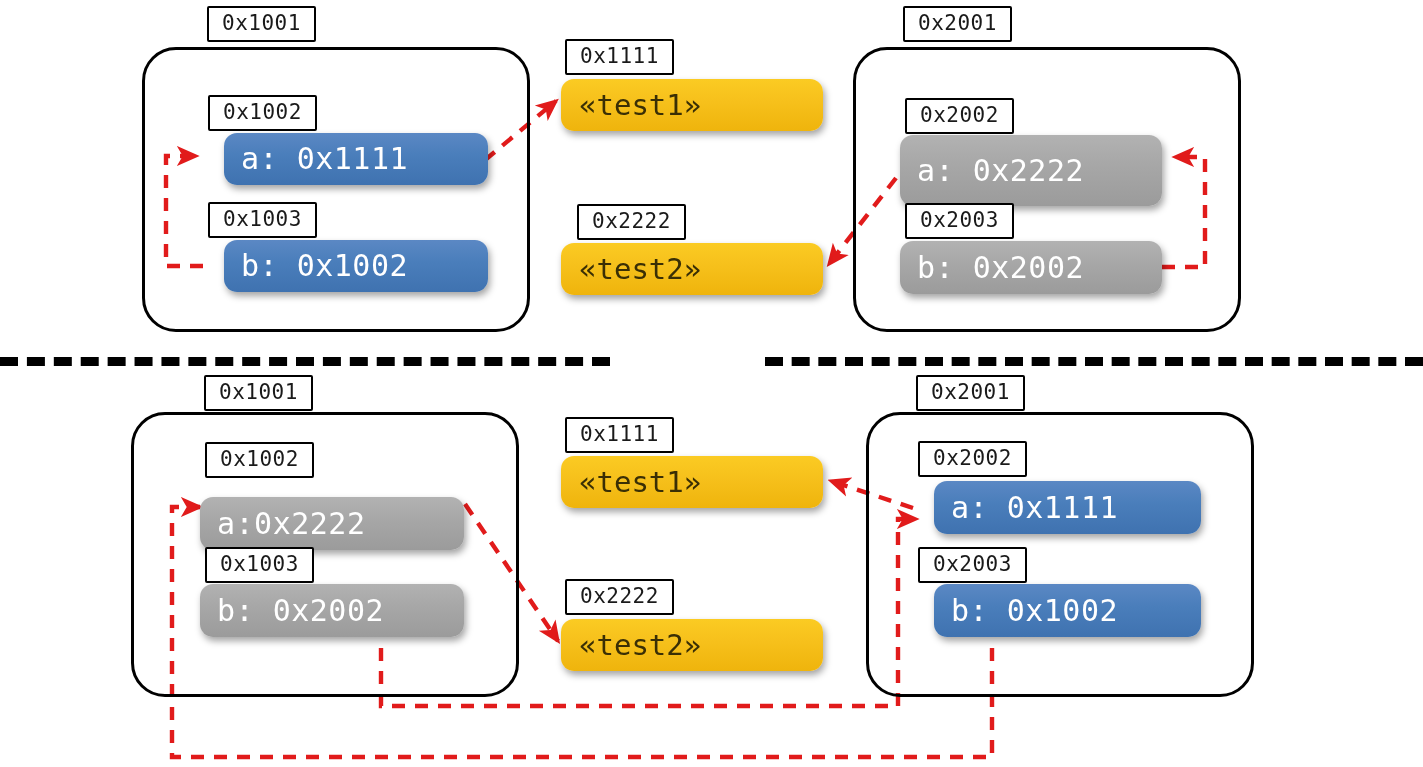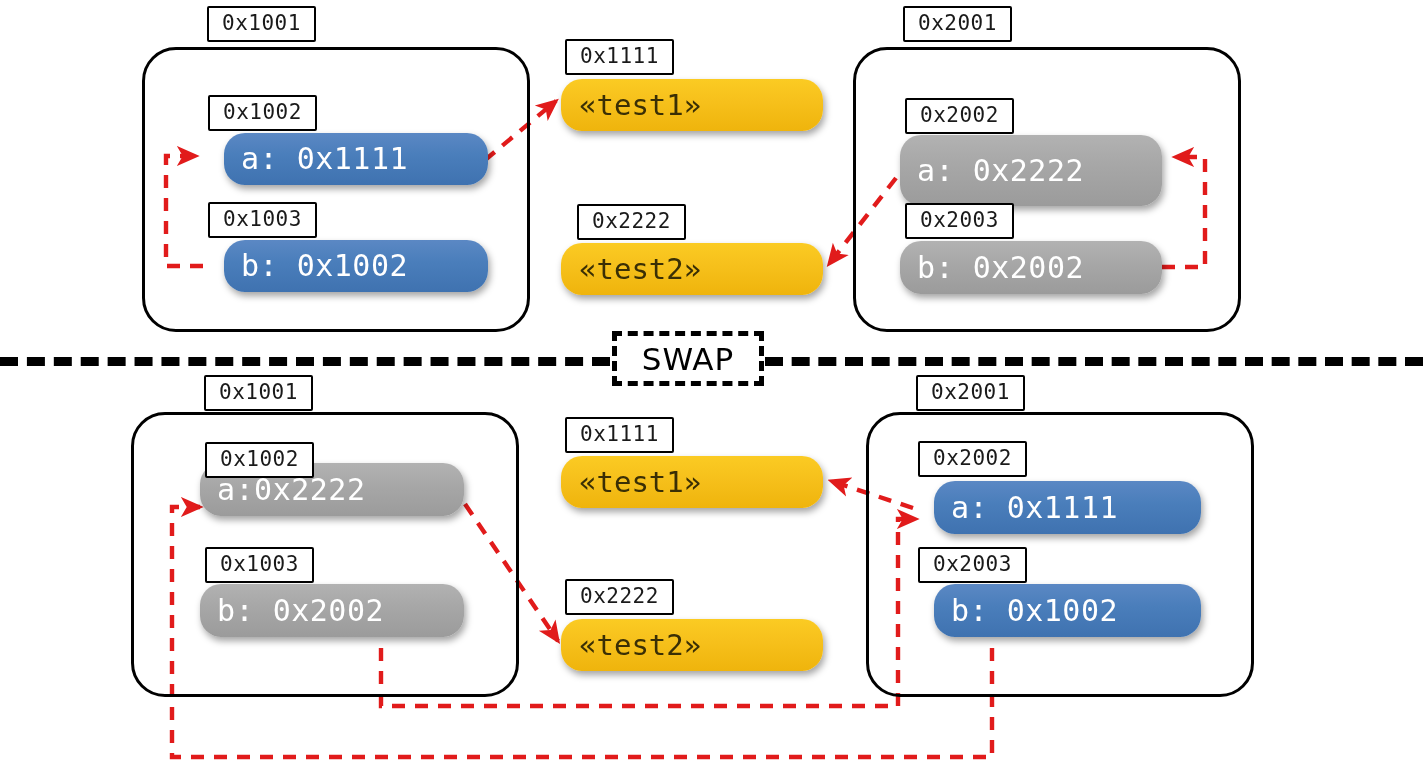--- a/index.html
+++ b/index.html
@@ -49,21 +49,21 @@
     letter-spacing: 0.5px;
     padding: 5px 13px 6px 13px;
     white-space: nowrap;
     box-sizing: border-box;
     z-index: 6;
   }
 
   
   .chip {
     position: absolute;
-    border-radius: 21px;
+    border-radius: 13px;
     color: #ffffff;
     font-family: "DejaVu Sans Mono", "Liberation Mono", monospace;
     font-size: 30px;
     line-height: 1;
     letter-spacing: 0.5px;
     display: flex;
     align-items: center;
     padding-left: 17px;
     box-sizing: border-box;
     white-space: nowrap;
@@ -134,23 +134,20 @@
       <path d="M 992 648 L 992 757 L 172 757 L 172 507 L 200 507" marker-end="url(#ah)"></path>
 
       <path d="M 913 508 L 831 481" marker-end="url(#ah)"></path>
 
       <path d="M 381 648 L 381 706 L 898 706 L 898 519 L 916 519" marker-end="url(#ah)"></path>
     </g>
   </svg>
 
   <div class="divider-seg" style="left:0px; top:357px; width:610px;"></div>
   <div class="divider-seg" style="left:765px; top:357px; width:658px;"></div>
-  <div class="swap-box" style="left:612px; top:331px; width:152px; height:55px;">
-    <span>SWAP</span>
-  </div>
 
   <div class="frame" style="left:142px; top:47px; width:388px; height:285px;"></div>
   <div class="addr-tag" style="left:207px; top:6px;">0x1001</div>
 
   <div class="addr-tag" style="left:208px; top:95px;">0x1002</div>
   <div class="chip blue" style="left:203px; top:133px; width:264px; height:52px;">a: 0x1111</div>
 
   <div class="addr-tag" style="left:208px; top:202px;">0x1003</div>
   <div class="chip blue" style="left:203px; top:240px; width:264px; height:52px;">b: 0x1002</div>
 
@@ -166,21 +163,21 @@
   <div class="addr-tag" style="left:905px; top:98px;">0x2002</div>
   <div class="chip gray" style="left:900px; top:135px; width:262px; height:71px;">a: 0x2222</div>
 
   <div class="addr-tag" style="left:905px; top:203px;">0x2003</div>
   <div class="chip gray" style="left:900px; top:241px; width:262px; height:53px;">b: 0x2002</div>
 
   <div class="frame" style="left:131px; top:412px; width:388px; height:285px;"></div>
   <div class="addr-tag" style="left:204px; top:375px;">0x1001</div>
 
   <div class="addr-tag" style="left:205px; top:442px;">0x1002</div>
-  <div class="chip gray" style="left:200px; top:463px; width:264px; height:53px;">a:0x2222</div>
+  <div class="chip gray" style="left:200px; top:497px; width:264px; height:53px;">a:0x2222</div>
 
   <div class="addr-tag" style="left:205px; top:547px;">0x1003</div>
   <div class="chip gray" style="left:200px; top:584px; width:264px; height:53px;">b: 0x2002</div>
 
   <div class="addr-tag" style="left:565px; top:417px;">0x1111</div>
   <div class="chip yellow" style="left:561px; top:456px; width:262px; height:52px;">«test1»</div>
 
   <div class="addr-tag" style="left:565px; top:579px;">0x2222</div>
   <div class="chip yellow" style="left:561px; top:619px; width:262px; height:52px;">«test2»</div>
 

